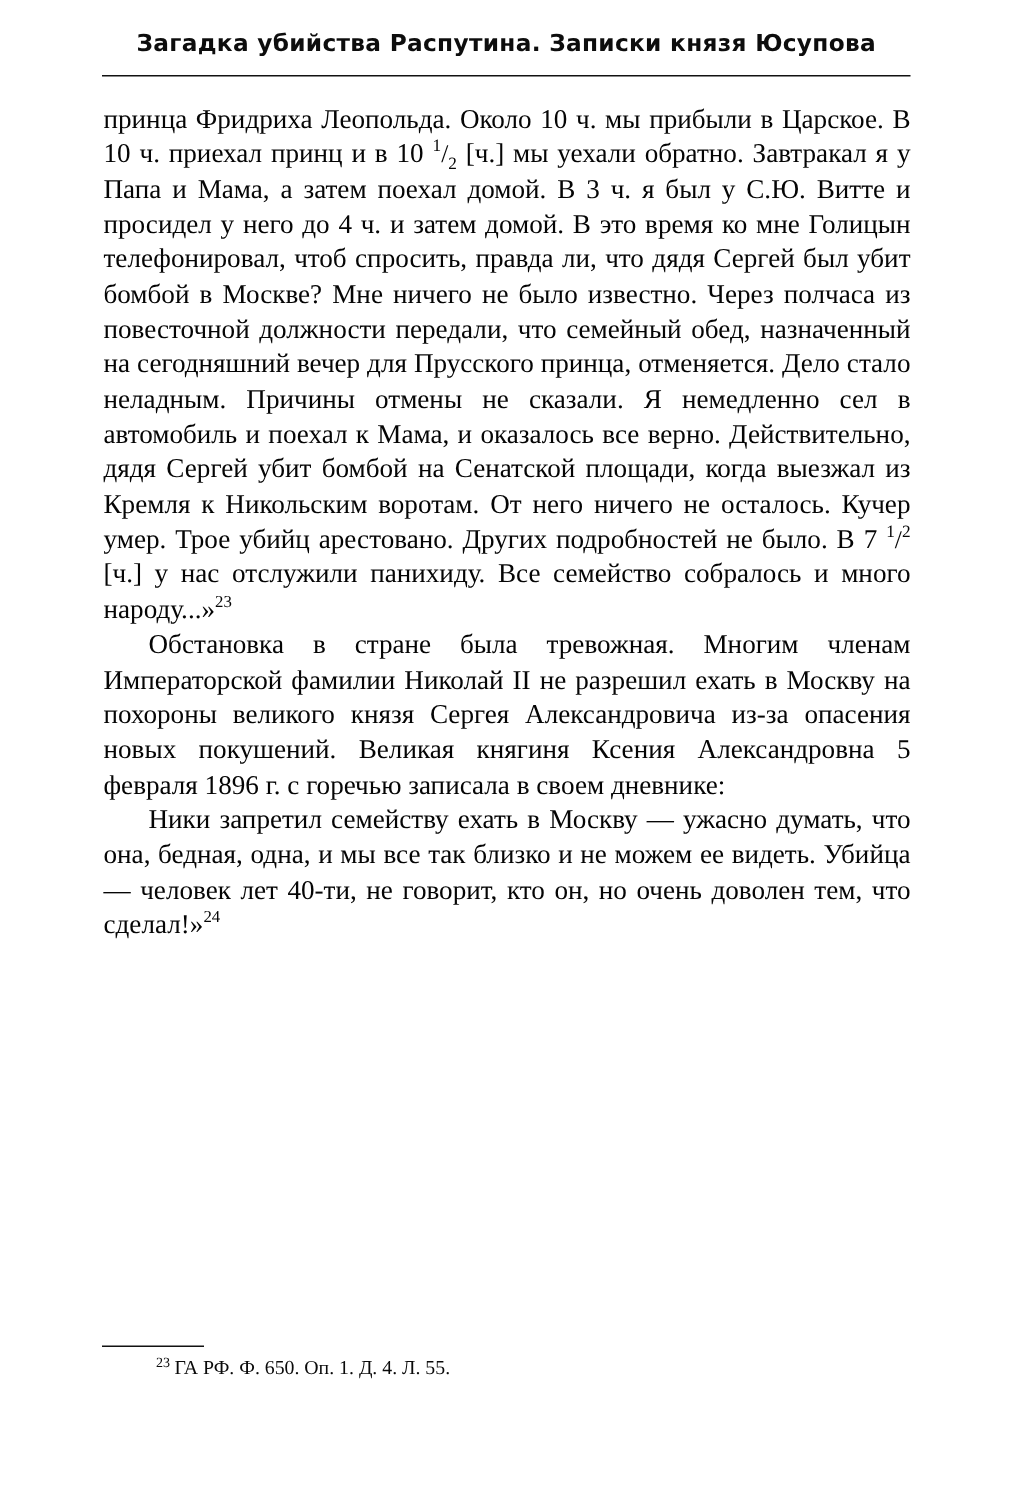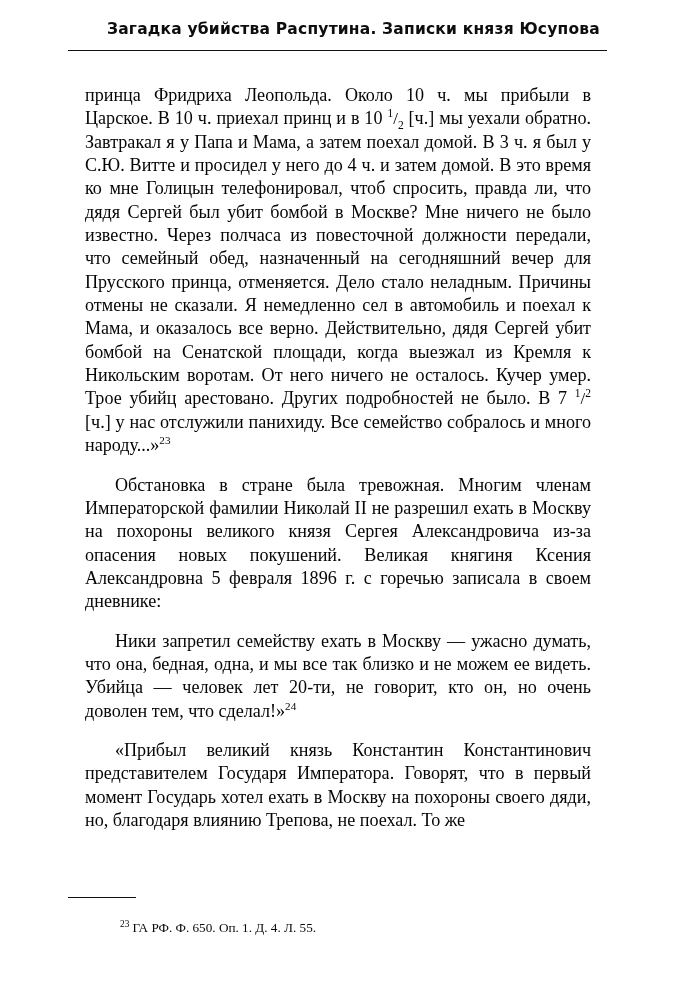--- a/index.html
+++ b/index.html
@@ -20,21 +20,21 @@
     position: absolute;
     left: 0; top: 0;
     width: 675px;
     height: 1000px;
     background: #ffffff;
   }
 
   
   .runhead {
     position: absolute;
-    left: 84px;
+    left: 68px;
     top: 20px;
     width: 539px;
     text-align: center;
     font-family: "DejaVu Sans", "Liberation Sans", sans-serif;
     font-weight: bold;
     font-size: 15.5px;
     letter-spacing: 0.2px;
     color: #0d0d0d;
     white-space: nowrap;
   }
@@ -49,21 +49,21 @@
 
   
   .column {
     position: absolute;
     left: 69px;
     top: 68px;
     width: 538px;
   }
 
   p.para {
-    margin: 16px;
+    margin: 0;
     font-size: 18.1px;
     line-height: 23.35px;
     text-align: justify;
     text-justify: inter-word;
     hyphens: manual;
     -webkit-hyphens: manual;
     text-indent: 30px;
     color: #050505;
   }
   p.para.noindent {
@@ -114,21 +114,21 @@
   .footnotes {
     position: absolute;
     left: 69px;
     top: 903px;
     width: 538px;
   }
   .footnote {
     font-size: 13.2px;
     line-height: 17.6px;
     text-indent: 0;
-    margin: 16px;
+    margin: 0;
     padding-left: 35px;
     color: #0a0a0a;
     white-space: nowrap;
   }
   .footnote sup {
     font-size: 9.4px;
     vertical-align: super;
     line-height: 0;
     margin-right: 3px;
   }
@@ -155,24 +155,23 @@
 
   <div class="runhead-rule"></div>
 
   <div class="column">
 
     <p class="para noindent"><span>принца Фридриха Леопольда. Около 10 ч. мы прибыли в Царское. В 10 ч. приехал принц и в 10 </span><span class="frac"><span class="num">1</span><span class="bar">/</span><span class="den-sub">2</span></span><span> [ч.] мы уехали обратно. Завтракал я у Папа и Мама, а затем поехал домой. В 3 ч. я был у С.Ю. Витте и просидел у него до 4 ч. и затем домой. В это время ко мне Голицын телефонировал, чтоб спросить, правда ли, что дядя Сергей был убит бомбой в Москве? Мне ничего не было известно. Через полчаса из повесточной должности передали, что семейный обед, назначенный на сегодняшний вечер для Прусского принца, отменяется. Дело стало неладным. Причины отмены не сказали. Я немедленно сел в автомобиль и поехал к Мама, и оказалось все верно. Действительно, дядя Сергей убит бомбой на Сенатской площади, когда выезжал из Кремля к Никольским воротам. От него ничего не осталось. Кучер умер. Трое убийц арестовано. Других подробностей не было. В 7 </span><span class="frac"><span class="num">1</span><span class="bar">/</span><span class="den-sup">2</span></span><span> [ч.] у нас отслужили панихиду. Все семейство собралось и много народу...»</span><sup class="fnref">23</sup></p>
 
     <p class="para"><span>Обстановка в стране была тревожная. Многим членам Императорской фамилии Николай II не разрешил ехать в Москву на похороны великого князя Сергея Александровича из-за опасения новых покушений. Великая княгиня Ксения Александровна 5 февраля 1896 г. с горечью записала в своем дневнике:</span></p>
 
 
-    <p class="para"><span>Ники запретил семейству ехать в Москву — ужасно думать, что она, бедная, одна, и мы все так близко и не можем ее видеть. Убийца — человек лет 20-ти, не говорит, кто он, но очень доволен тем, что сделал!»</span><sup class="fnref">24</sup></p>
+    <p class="para"><span>Ники запретил семейству ехать в Москву — ужасно думать, что она, бедная, одна, и мы все так близко и не можем ее видеть. Убийца — человек лет 40-ти, не говорит, кто он, но очень доволен тем, что сделал!»</span><sup class="fnref">24</sup></p>
 
 
-    <p class="para"><span>«Прибыл великий князь Константин Константинович представителем Государя Императора. Говорят, что в первый момент Государь хотел ехать в Москву на похороны своего дяди, но, благодаря влиянию Трепова, не поехал. То же</span></p>
 
   </div>
 
   <div class="footnote-rule"></div>
 
   <div class="footnotes">
     <p class="footnote"><sup>23</sup><span>ГА РФ. Ф. 650. Оп. 1. Д. 4. Л. 55.</span></p>
   </div>
 
 

